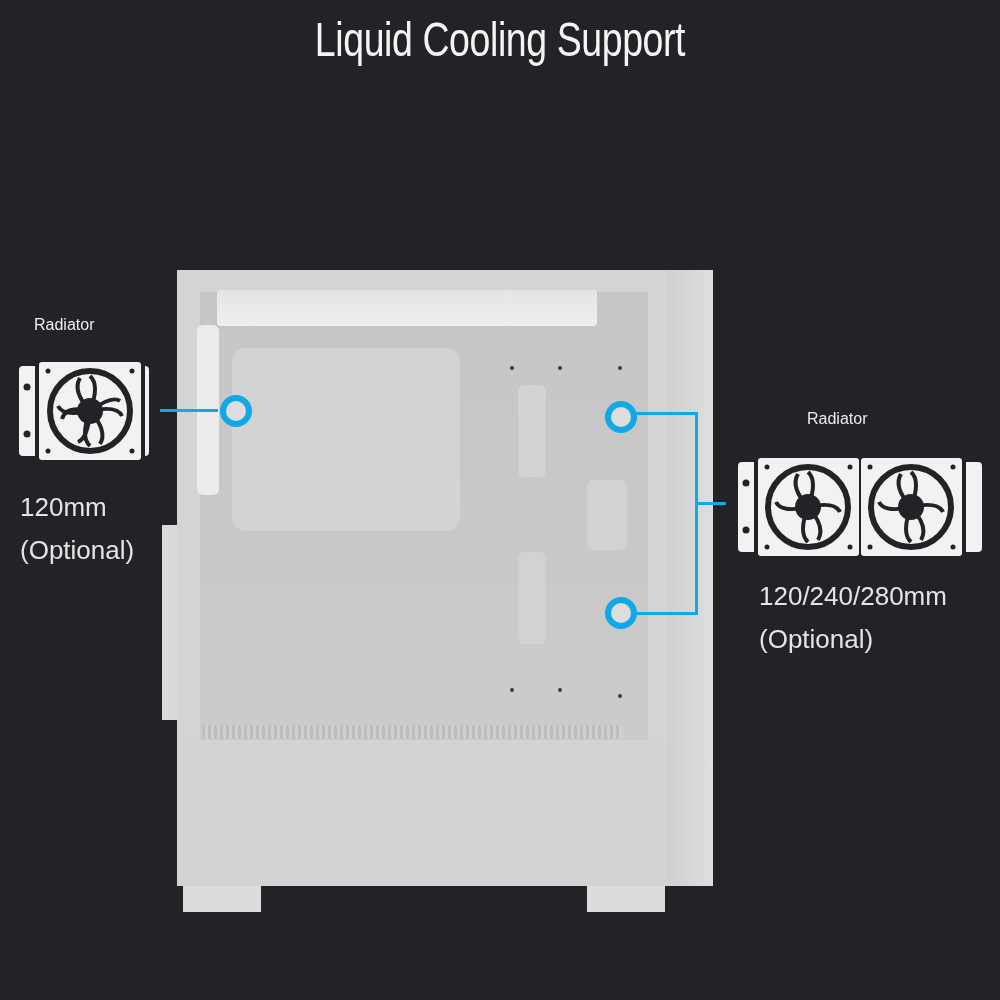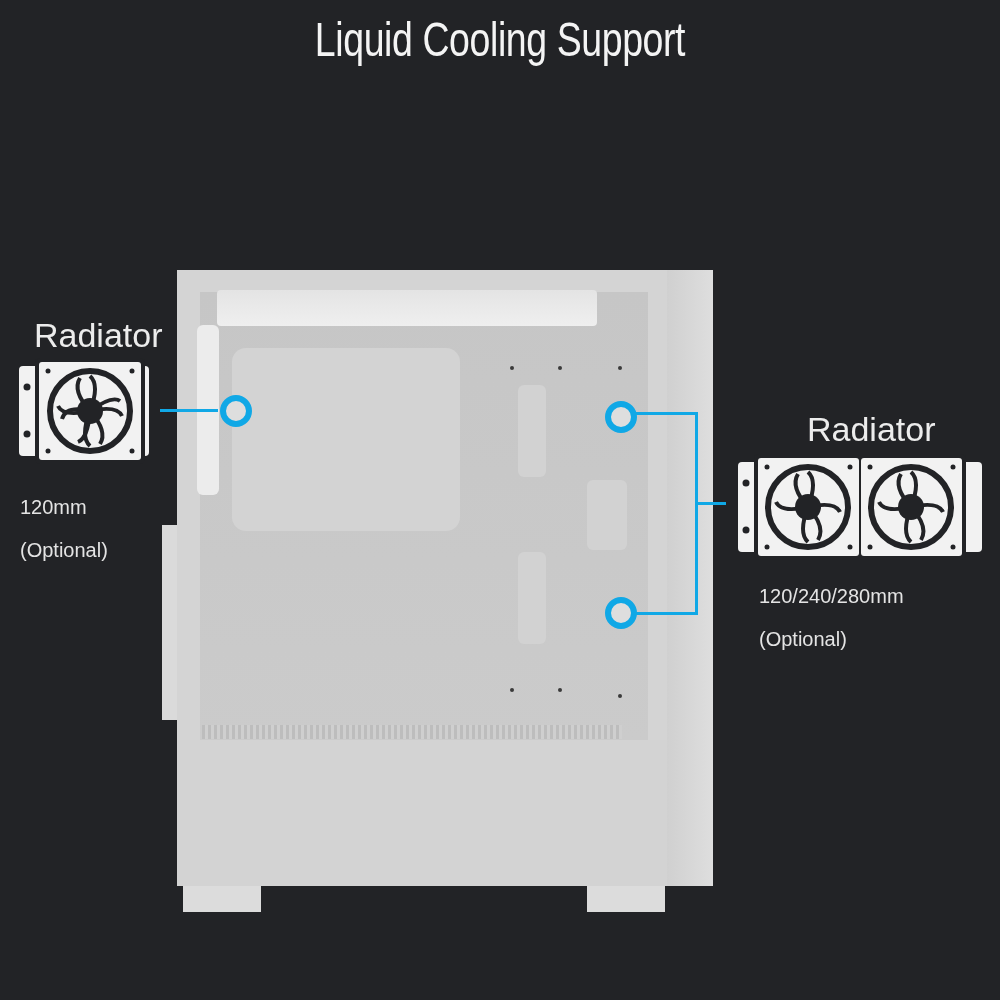--- a/index.html
+++ b/index.html
@@ -1,19 +1,19 @@
 <!DOCTYPE html>
 <html><head>
 <meta charset="utf-8">
 <style>
   html, body { margin:0; padding:0; }
   body { width:1000px; height:1000px; background:#222326; position:relative; overflow:hidden; font-family:"Liberation Sans", sans-serif; color:#fff; }
   .title { position:absolute; top:12px; left:0; width:1000px; text-align:center; font-family:"Liberation Sans", sans-serif; font-size:48px; letter-spacing:-0.5px; transform:scaleX(0.78); transform-origin:center; color:#f4f4f4; }
-  .label { position:absolute; font-size:34px; color:#ececec; }
-  .spec { position:absolute; font-size:20px; color:#e4e4e4; line-height:43px; }
+  .label { position:absolute; font-size:16px; color:#ececec; }
+  .spec { position:absolute; font-size:26px; color:#e4e4e4; line-height:43px; }
   .case { position:absolute; left:177px; top:270px; width:536px; height:616px; }
   .case .outer { position:absolute; left:0; top:0; width:490px; height:470px; background:#d4d4d4; }
   .case .front { position:absolute; left:490px; top:0; width:46px; height:616px; background:linear-gradient(90deg,#d0d0d0,#dedede); }
   .case .inner { position:absolute; left:23px; top:22px; width:448px; height:448px; background:linear-gradient(180deg,#c6c6c6,#cbcbcb); }
   .case .topbar { position:absolute; left:40px; top:20px; width:380px; height:36px; background:linear-gradient(180deg,#e4e4e4,#efefef); border-radius:4px; }
   .case .cutout { position:absolute; left:55px; top:78px; width:228px; height:183px; background:#d3d3d3; border-radius:14px; }
   .case .slot { position:absolute; background:#d2d2d2; border-radius:6px; }
   .case .sidefan { position:absolute; left:20px; top:55px; width:22px; height:170px; background:#ececec; border-radius:6px; }
   .case .shroud { position:absolute; left:0; top:470px; width:490px; height:146px; background:#d3d3d3; }
   .case .foot { position:absolute; top:616px; width:78px; height:26px; background:#dcdcdc; }

